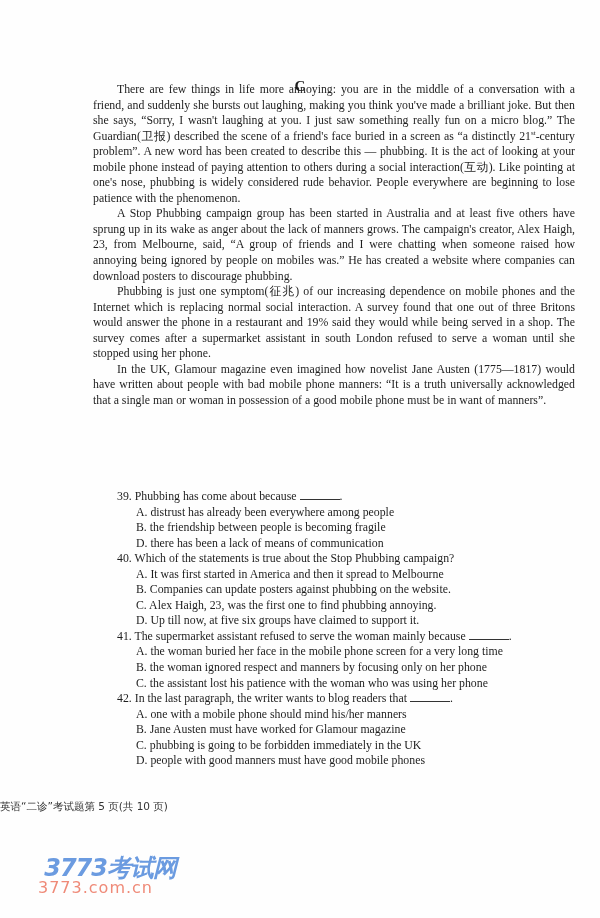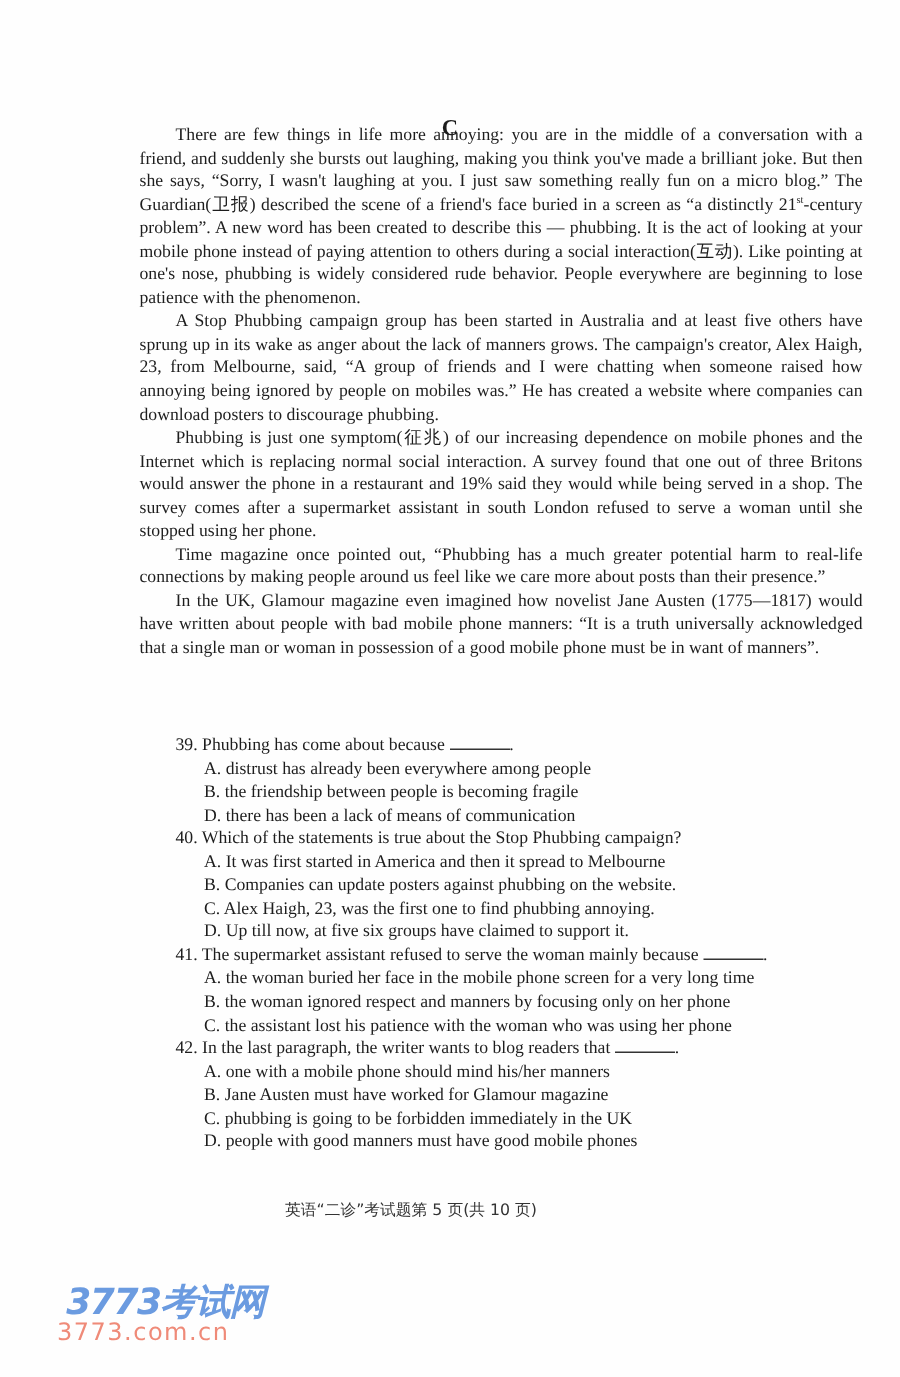--- a/index.html
+++ b/index.html
@@ -27,21 +27,21 @@
     position: absolute; left: 117px; top: 489px; width: 460px;
     font-size: 11.8px; line-height: 15.55px;
   }
   .q { margin: 0; }
   .q-stem { white-space: nowrap; }
   .opt { padding-left: 19px; white-space: nowrap; }
   .blank { display: inline-block; width: 40px; border-bottom: 1px solid #333; height: 10px; vertical-align: baseline; }
   sup { font-size: 7px; line-height: 0; }
   .footer {
     position: absolute; top: 800px; left: 0; width: 548px;
-    text-align: center; font-size: 10.5px; font-family: "DejaVu Sans", sans-serif; color: #333;
+    font-size: 10.5px; font-family: "DejaVu Sans", sans-serif; color: #333;
   }
   .logo {
     position: absolute; left: 16px; top: 855px; width: 160px; height: 50px;
   }
   .logo-main {
     font-family: "DejaVu Sans", sans-serif; font-weight: bold; font-style: italic;
     font-size: 24px; color: #6b9be0; letter-spacing: -1px; line-height: 26px; text-align: right;
   }
   .logo-sub {
     font-family: "DejaVu Sans", sans-serif; font-size: 16px; color: #ef8a78;
@@ -52,21 +52,20 @@
 <body>
 
 <div class="page">
 
   <div class="section-letter">C</div>
 
   <div class="passage">
     <p><span>There are few things in life more annoying: you are in the middle of a conversation with a friend, and suddenly she bursts out laughing, making you think you've made a brilliant joke. But then she says, “Sorry, I wasn't laughing at you. I just saw something really fun on a micro blog.” The Guardian(卫报) described the scene of a friend's face buried in a screen as “a distinctly 21</span><sup>st</sup><span>-century problem”. A new word has been created to describe this — phubbing. It is the act of looking at your mobile phone instead of paying attention to others during a social interaction(互动). Like pointing at one's nose, phubbing is widely considered rude behavior. People everywhere are beginning to lose patience with the phenomenon.</span></p>
     <p>A Stop Phubbing campaign group has been started in Australia and at least five others have sprung up in its wake as anger about the lack of manners grows. The campaign's creator, Alex Haigh, 23, from Melbourne, said, “A group of friends and I were chatting when someone raised how annoying being ignored by people on mobiles was.” He has created a website where companies can download posters to discourage phubbing.</p>
     <p>Phubbing is just one symptom(征兆) of our increasing dependence on mobile phones and the Internet which is replacing normal social interaction. A survey found that one out of three Britons would answer the phone in a restaurant and 19% said they would while being served in a shop. The survey comes after a supermarket assistant in south London refused to serve a woman until she stopped using her phone.</p>
-    <p>Time magazine once pointed out, “Phubbing has a much greater potential harm to real-life connections by making people around us feel like we care more about posts than their presence.”</p>
     <p>In the UK, Glamour magazine even imagined how novelist Jane Austen (1775—1817) would have written about people with bad mobile phone manners: “It is a truth universally acknowledged that a single man or woman in possession of a good mobile phone must be in want of manners”.</p>
   </div>
 
   <div class="questions">
     <div class="q">
       <div class="q-stem"><span>39.</span> <span>Phubbing has come about because</span> <span class="blank"></span><span>.</span></div>
       <div class="opt">A. distrust has already been everywhere among people</div>
       <div class="opt">B. the friendship between people is becoming fragile</div>
       <div class="opt">D. there has been a lack of means of communication</div>
     </div>

